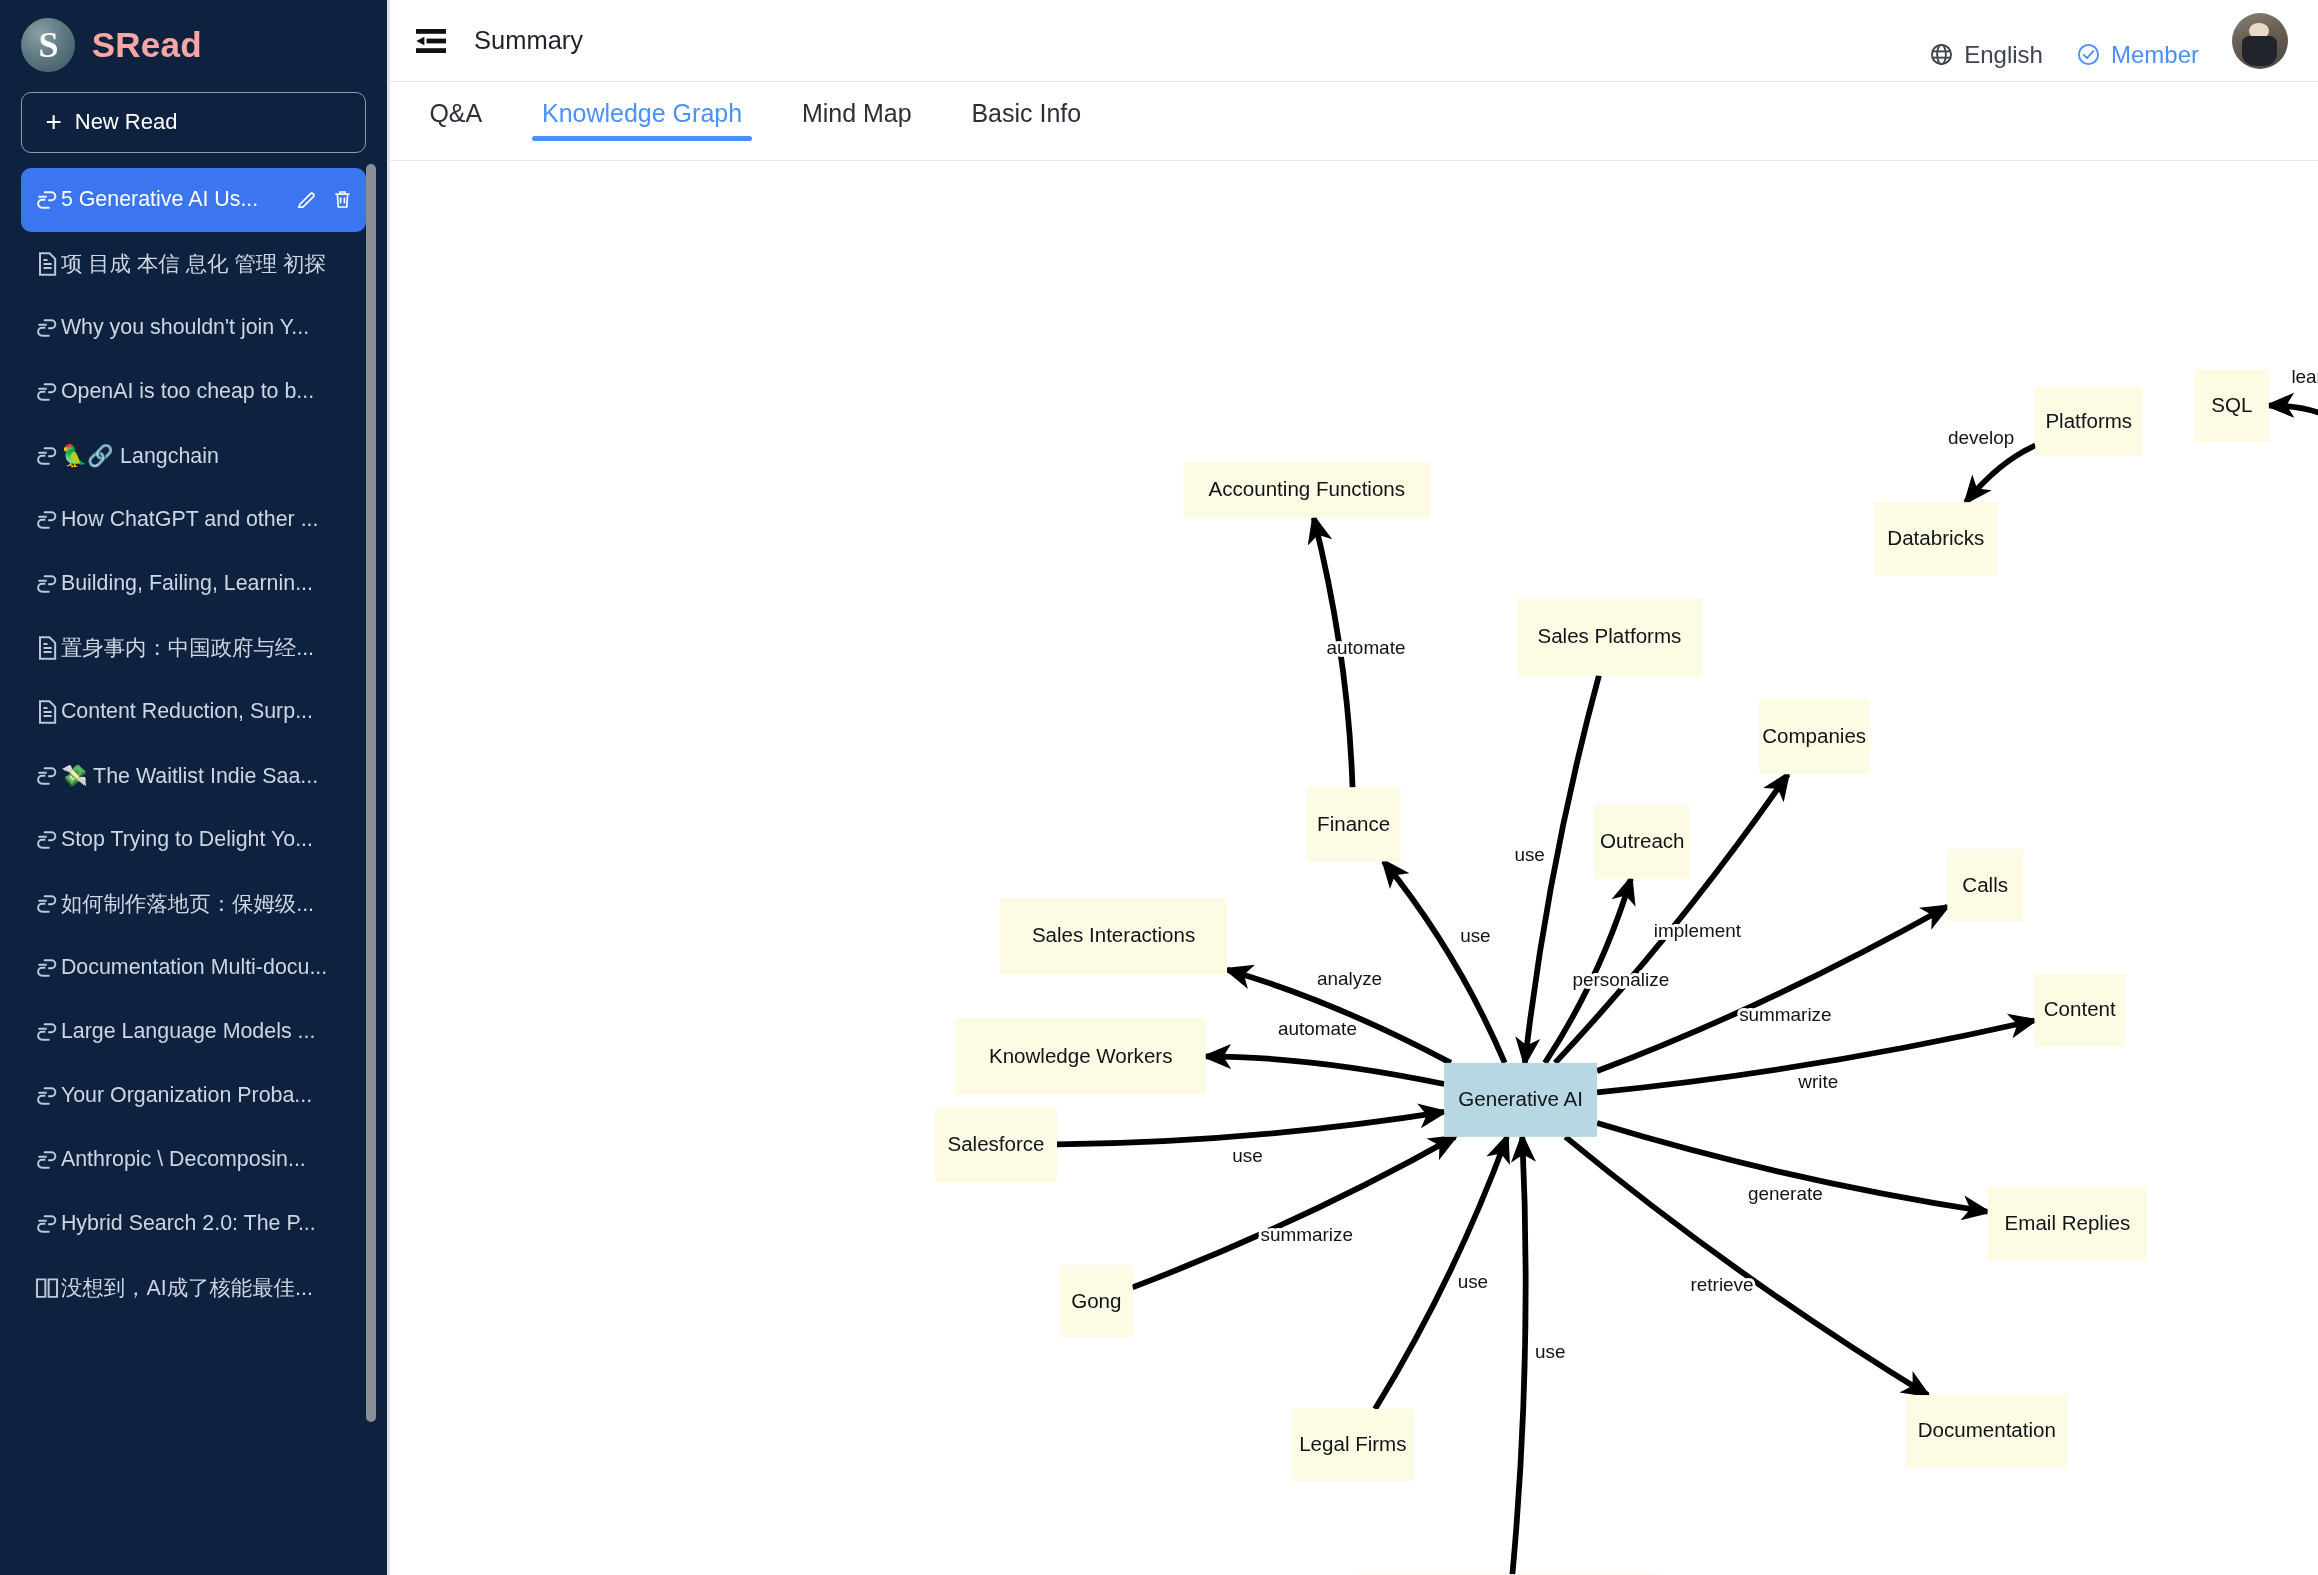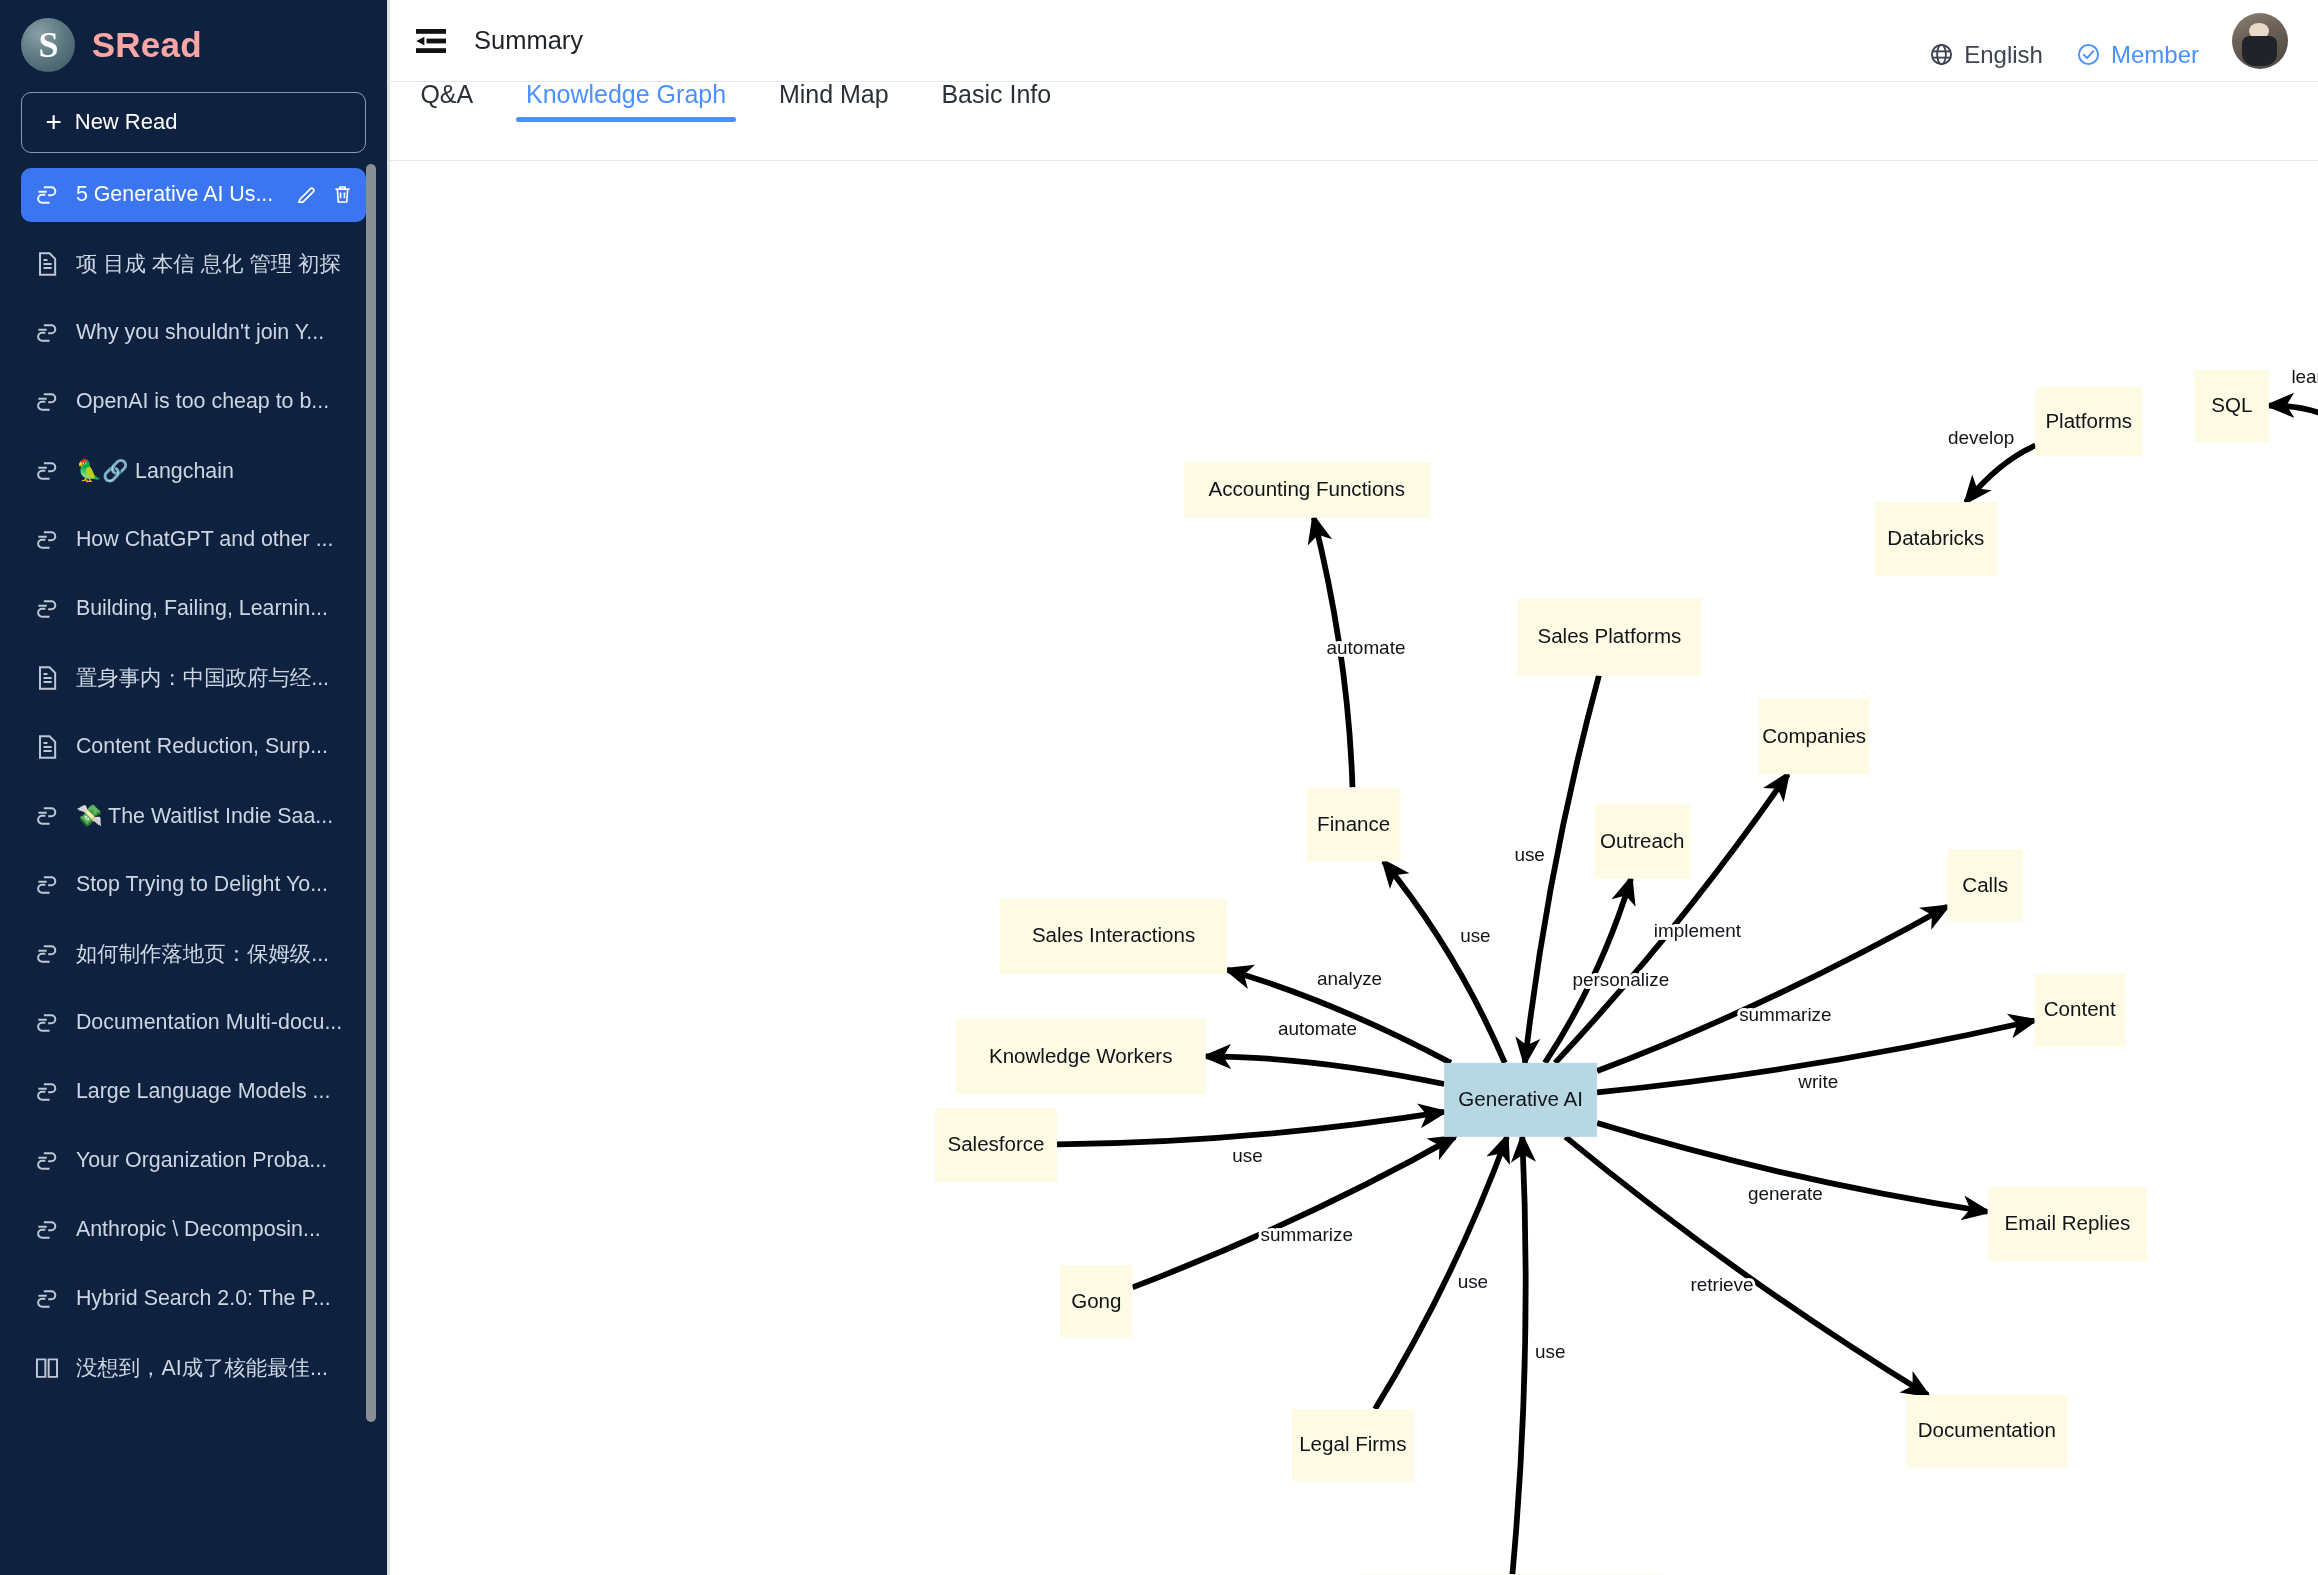--- a/index.html
+++ b/index.html
@@ -40,25 +40,24 @@
     padding-left: 23px; color: #ffffff; font-size: 22px;
     background: transparent; cursor: pointer;
   }
   .plus { font-size: 28px; font-weight: 300; line-height: 1; }
 
   .doc-list {
     flex: 1 1 auto; overflow: hidden;
     padding: 0 21.4px 0 21.4px; position: relative;
   }
   .doc-item {
-    display: flex; align-items: center; gap: 15px;
-    height: 54px; padding: 0 11.5px 0 11.5px;
+    display: flex; align-items: center; 
+    height: 64px; padding: 0 11.5px 0 11.5px;
     border-radius: 10px; color: #cdd6e2; font-size: 21.4px;
     white-space: nowrap; cursor: pointer;
-    margin-bottom: 15px;
   }
   .doc-item.active { background: #3b76f0; color: #ffffff; }
   .doc-icon { flex: 0 0 28px; width: 28px; height: 28px; opacity: .92; }
   .doc-label { overflow: hidden; text-overflow: ellipsis; flex: 1 1 auto; }
   .doc-actions { display: flex; gap: 13px; align-items: center; flex: 0 0 auto; }
   .doc-actions svg { width: 23px; height: 23px; }
 
   .scrollbar {
     position: absolute; right: 11.5px; top: 164px;
     width: 10px; height: 1258px; border-radius: 6.6px;
@@ -90,22 +89,22 @@
   .avatar::before {
     content:""; position:absolute; left:30%; top:18%; width:36%; height:30%;
     border-radius:50%; background:#e8d9c8;
   }
   .avatar::after {
     content:""; position:absolute; left:18%; top:42%; width:62%; height:54%;
     border-radius:22% 22% 40% 40%; background:#20232a;
   }
 
   .tabs {
-    height: 79px; display: flex; align-items: flex-start; gap: 10px;
-    border-bottom: 0.8px solid #e4e7ec; padding-left: 9px;
+    height: 79px; display: flex; align-items: center; gap: 17px;
+    border-bottom: 0.8px solid #e4e7ec; padding-left: 18px;
     background: #ffffff; flex: 0 0 79px;
   }
   .tab {
     padding: 0 21.4px 15px 21.4px; font-size: 25px; color: #2b3038;
     cursor: pointer; position: relative; line-height: 1;
   }
   .tab.active { color: #4a90ff; }
   .tab.active::after {
     content:""; position:absolute; left: 11.5px; right: 11.5px; bottom: 0;
     height: 5px; background: #4a90ff; border-radius: 2.5px;

